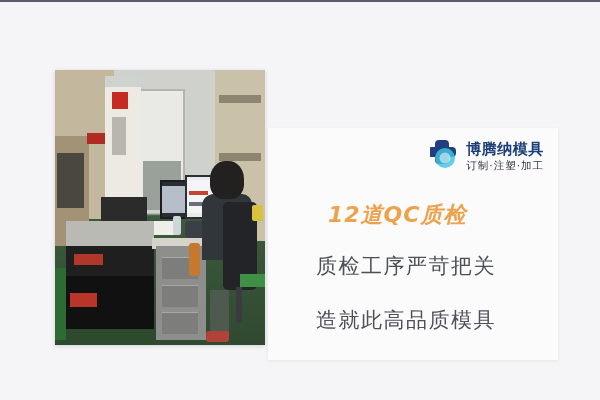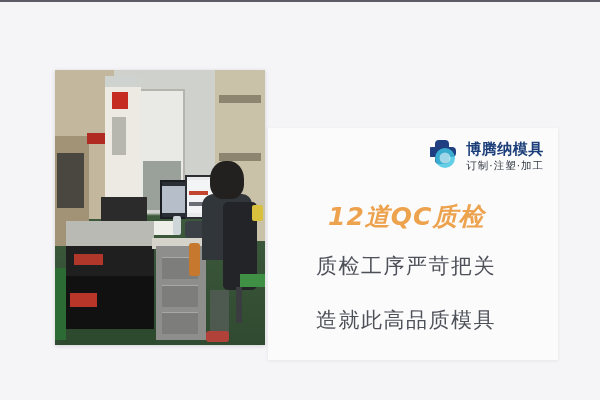--- a/index.html
+++ b/index.html
@@ -76,21 +76,21 @@
     margin-top: 3px;
     white-space: nowrap;
   }
 
   
   .headline {
     position: absolute;
     left: 60px;
     top: 72px;
     font-family: "DejaVu Sans", sans-serif;
-    font-size: 25px;
+    font-size: 22px;
     font-weight: bold;
     font-style: italic;
     color: #eda24e;
     letter-spacing: 1px;
     white-space: nowrap;
   }
 
   
   .copy {
     position: absolute;

